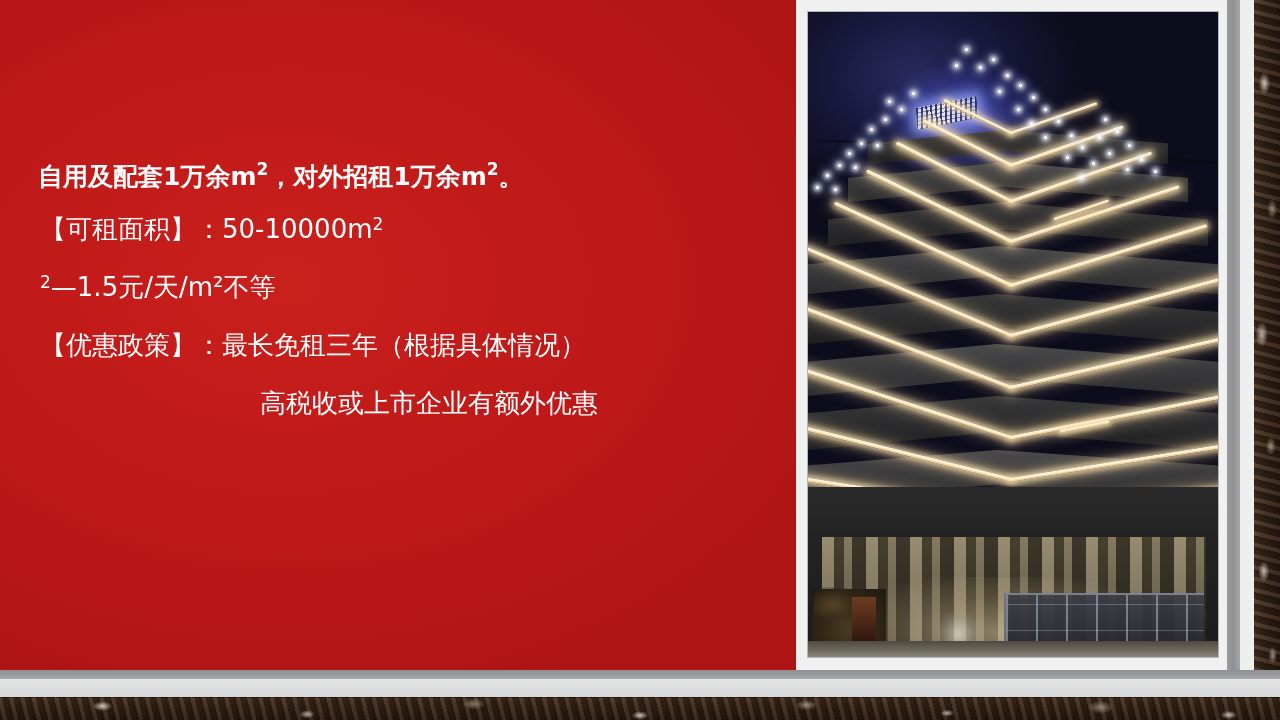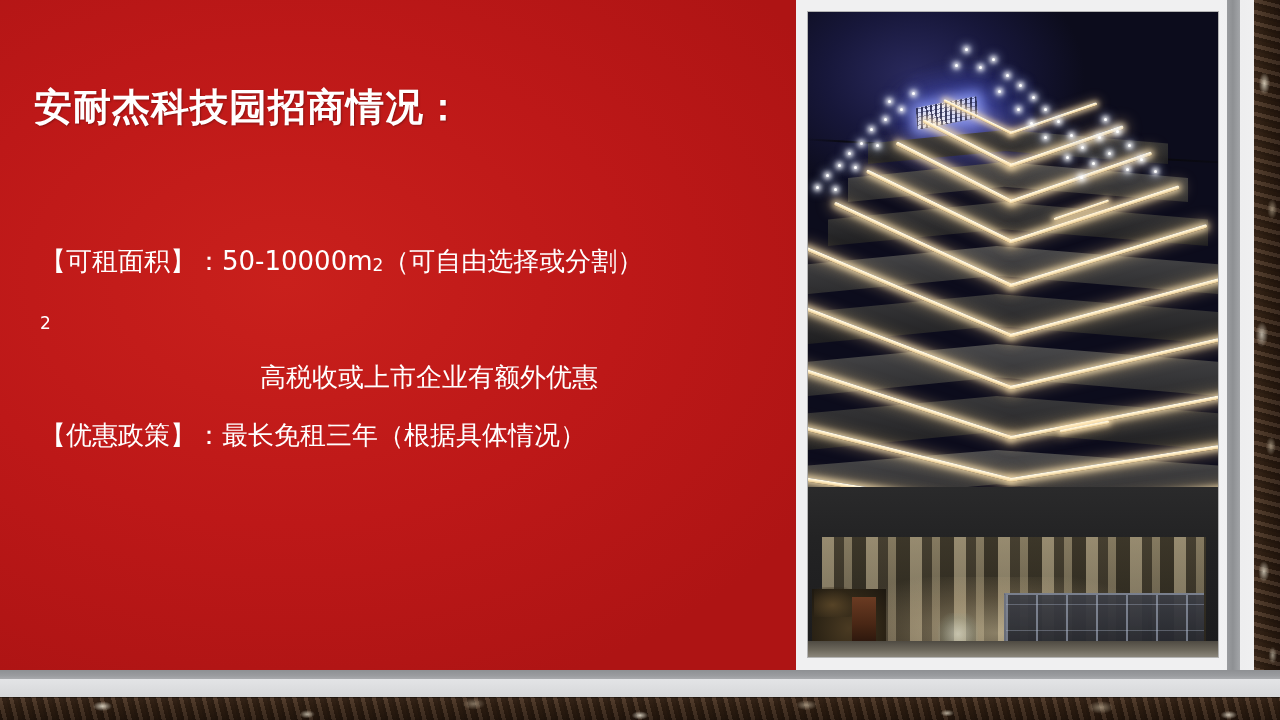--- a/index.html
+++ b/index.html
@@ -95,21 +95,21 @@
     white-space:nowrap;
   }
   .subtitle .sup{ font-size:17px; vertical-align:10px; }
 
   .bullets{
     position:absolute; left:40px; top:216px; width:750px;
   }
   .bullet{
     font-size:26px; color:#ffffff; line-height:1;
     height:58px; white-space:nowrap;
-    display:flex; align-items:flex-end;
+    display:flex; align-items:flex-start;
   }
   .bullet.indented{ padding-left:220px; }
   .bullet .sup{ font-size:17px; vertical-align:10px; }
 
   
   .photo-frame{
     position:absolute; left:796px; top:0px; width:424px; height:670px;
     background:#f0f0f1;
     padding:12px 10px 30px 12px;
   }
@@ -249,45 +249,47 @@
   <div class="right-gray-bar"></div>
   <div class="right-stone"></div>
 
   <div class="gray-shadow"></div>
   <div class="gray-band"></div>
   <div class="stone-strip"></div>
   <div class="stone-strip-top-edge"></div>
 
   <div class="red-panel">
 
-    <div class="title">安耐杰科技园招商情况：</div>
-
+
+    <div class="subtitle">
+      <span>自用及配套1万余m</span><span class="sup">2</span><span>，对外招租1万余m</span><span class="sup">2</span><span>。</span>
+    </div>
 
     <div class="bullets">
 
       <div class="bullet">
         <span>【可租面积】：50-10000m</span>
           <span class="sup">2</span>
-          <span>（可自由选择或分割）</span>
       </div>
 
 
       <div class="bullet">
           <span class="sup">2</span>
+          <span>—1.5元/天/m²不等</span>
       </div>
 
 
-      <div class="bullet indented">
-        <span>高税收或上市企业有额外优惠</span>
+      <div class="bullet">
+        <span>【优惠政策】：最长免租三年（根据具体情况）</span>
           <span class="sup"></span>
           <span></span>
       </div>
 
-      <div class="bullet">
-        <span>【优惠政策】：最长免租三年（根据具体情况）</span>
+      <div class="bullet indented">
+        <span>高税收或上市企业有额外优惠</span>
           <span class="sup"></span>
           <span></span>
       </div>
 
     </div>
   </div>
 
   <div class="photo-frame"></div>
 
   <div class="photo-frame-inner">

